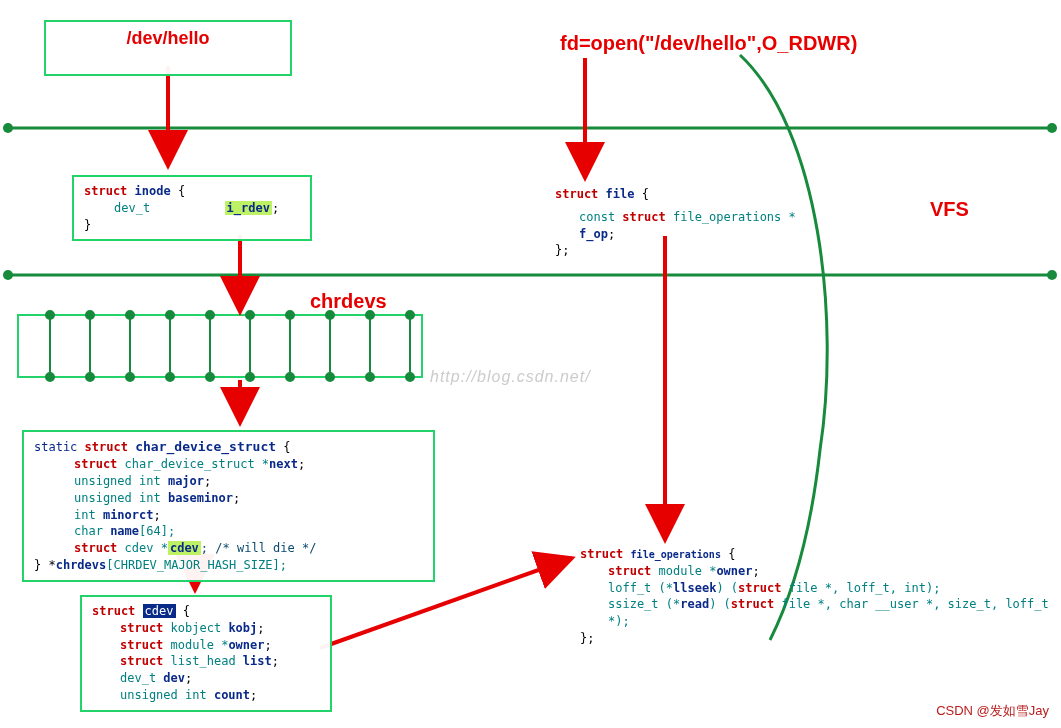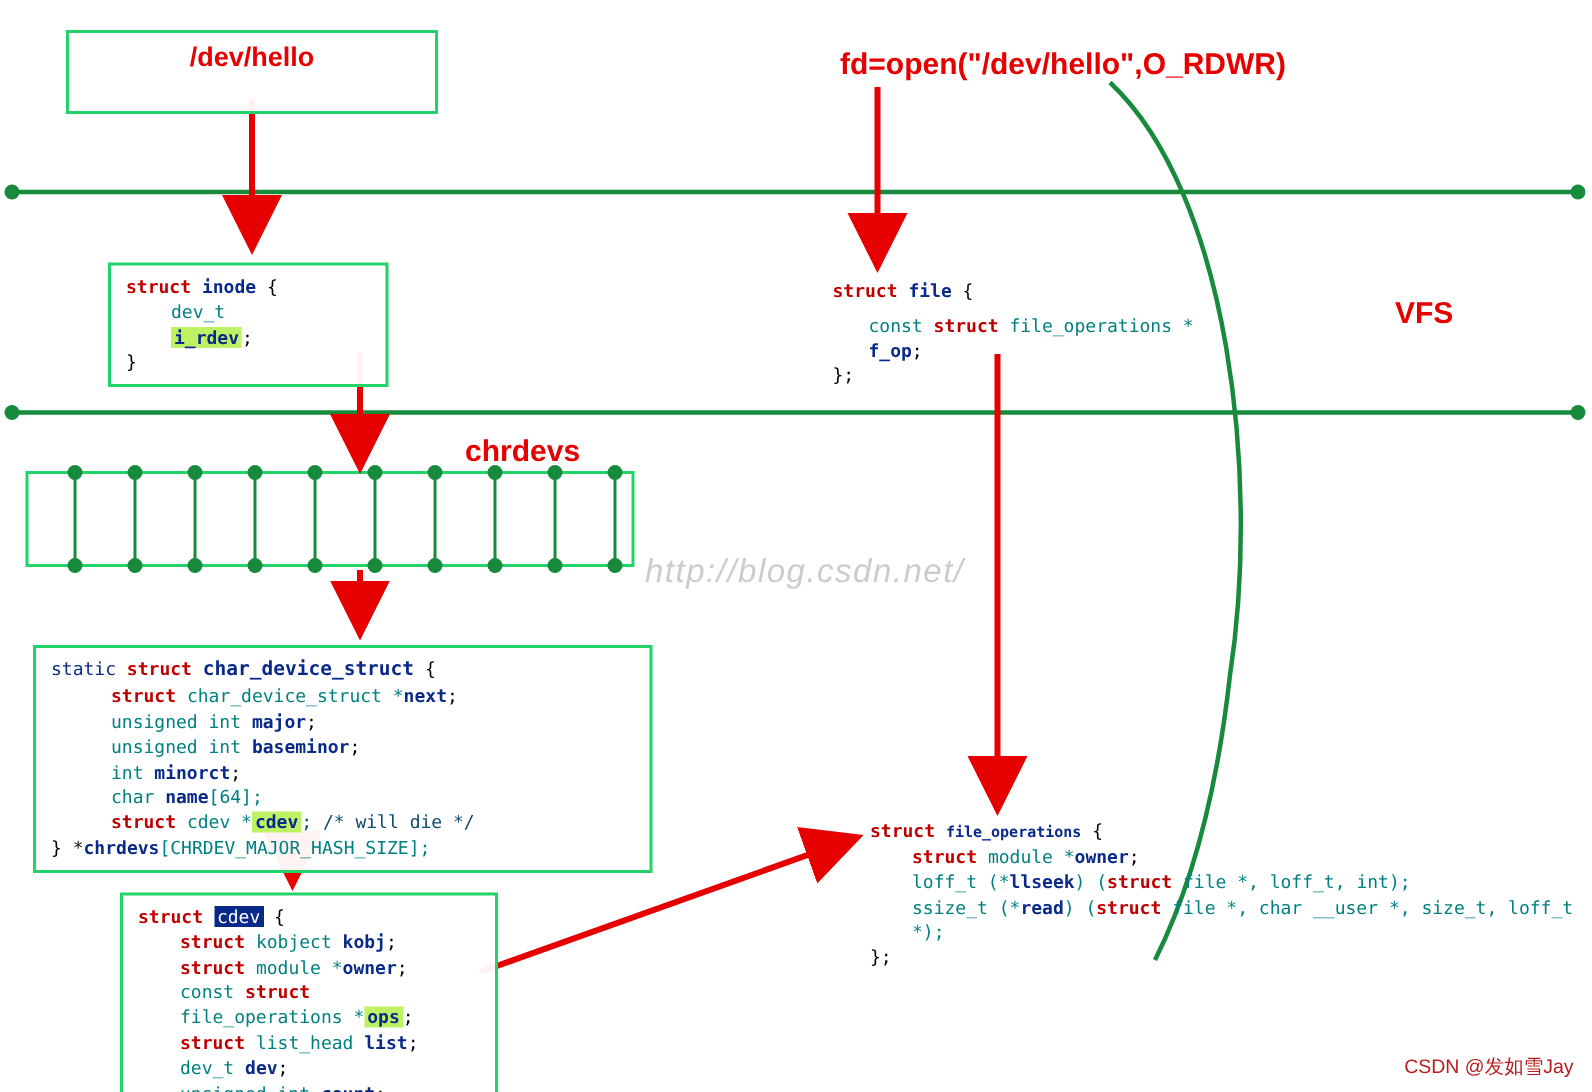--- a/index.html
+++ b/index.html
@@ -23,21 +23,21 @@
   .title-red { color: #e60000; font-weight: bold; font-size: 18px; }
   .code { font-family: Consolas, monospace; font-size: 12px; line-height: 1.4; }
   .kw-struct { color: #c00000; font-weight: bold; }
   .kw-type { color: #0a2a8a; font-weight: bold; }
   .kw-static { color: #0a2a8a; }
   .kw-teal { color: #008080; }
   .kw-comment { color: #0c4a6e; }
   .hl-yellow { background: #bef264; padding: 0 2px; }
   .hl-blue { background: #0a2a8a; color: #fff; padding: 0 2px; }
   .label-big { position: absolute; font-weight: bold; font-size: 20px; }
-  .watermark { position: absolute; color: #ccc; font-size: 22px; font-style: italic; letter-spacing: 1px; }
+  .watermark { position: absolute; color: #ccc; font-size: 16px; font-style: italic; letter-spacing: 1px; }
   .credit { position: absolute; color: #b91c1c; font-size: 13px; }
   svg.overlay { position: absolute; left: 0; top: 0; pointer-events: none; }
 </style>
 </head>
 <body>
 
 <svg class="overlay" width="1061" height="728">
   <defs>
     <marker id="arrRed" markerWidth="12" markerHeight="12" refX="9" refY="5" orient="auto">
       <path d="M0,0 L10,5 L0,10 Z" fill="#e60000"></path>
@@ -100,21 +100,21 @@
 <div class="box" style="left:44px; top:20px; width:248px; height:56px; text-align:center;">
   <span class="title-red">/dev/hello</span>
 </div>
 
 <div class="label-big" style="left:560px; top:32px; color:#e60000;">fd=open("/dev/hello",O_RDWR)</div>
 
 <div class="label-big" style="left:930px; top:198px; color:#e60000;">VFS</div>
 
 <div class="label-big" style="left:310px; top:290px; color:#e60000;">chrdevs</div>
 
-<div class="box code" style="left:72px; top:175px; width:187px;">
+<div class="box code" style="left:72px; top:175px; width:240px;">
   <div>
     <span class="kw-struct">struct</span>
     <span class="kw-type">inode</span>
     <span> {</span>
   </div>
   <div style="padding-left:30px;">
     <span class="kw-teal">dev_t</span>
     <span style="display:inline-block; width:60px;"></span>
     <span class="hl-yellow kw-type">i_rdev</span><span>;</span>
   </div>
@@ -154,21 +154,20 @@
 </div>
 
 <div class="box code" style="left:80px; top:595px; width:252px;">
   <div>
     <span class="kw-struct">struct</span>
     <span class="hl-blue"> cdev</span>
     <span> {</span>
   </div>
   <div style="padding-left:28px;"><span class="kw-struct">struct</span><span class="kw-teal"> kobject </span><span class="kw-type">kobj</span><span>;</span></div>
   <div style="padding-left:28px;"><span class="kw-struct">struct</span><span class="kw-teal"> module *</span><span class="kw-type">owner</span><span>;</span></div>
-  <div style="padding-left:28px;"><span class="kw-teal">const </span><span class="kw-struct">struct</span><span class="kw-teal"> file_operations *</span><span class="hl-yellow kw-type">ops</span><span>;</span></div>
   <div style="padding-left:28px;"><span class="kw-struct">struct</span><span class="kw-teal"> list_head </span><span class="kw-type">list</span><span>;</span></div>
   <div style="padding-left:28px;"><span class="kw-teal">dev_t </span><span class="kw-type">dev</span><span>;</span></div>
   <div style="padding-left:28px;"><span class="kw-teal">unsigned int </span><span class="kw-type">count</span><span>;</span></div>
 
 </div>
 
 <div class="code" style="position:absolute; left:580px; top:546px; width:470px;">
   <div>
     <span class="kw-struct">struct</span>
     <span class="kw-type" style="font-size:10px;"> file_operations</span>

